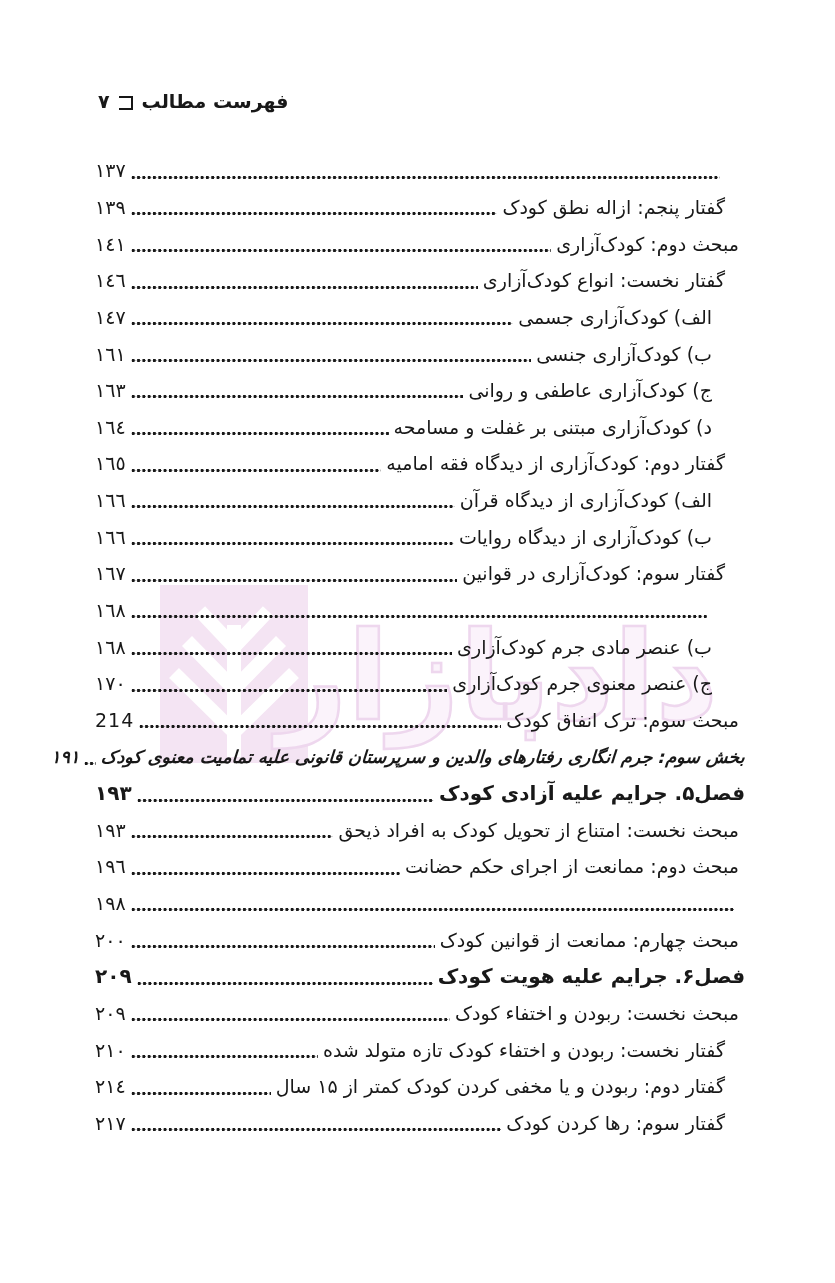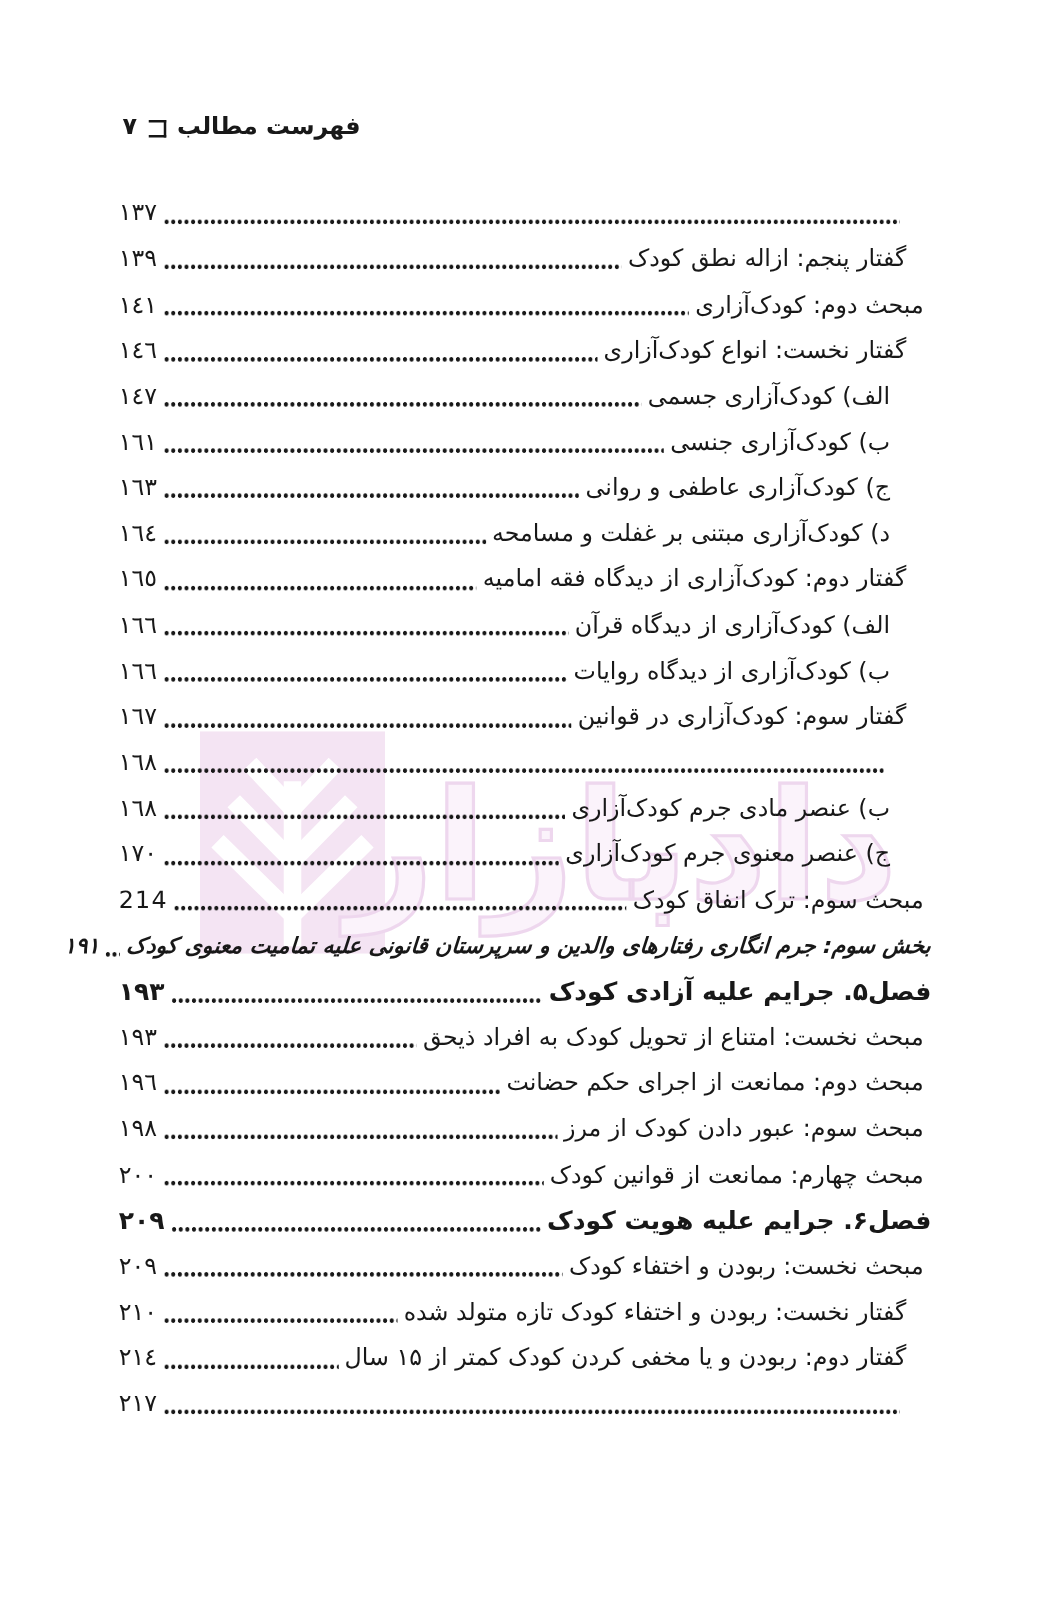--- a/index.html
+++ b/index.html
@@ -181,21 +181,20 @@
     <span class="t">مبحث نخست: امتناع از تحویل کودک به افراد ذیحق</span>
     <span class="dots"></span>
     <span class="p">١٩٣</span>
   </div>
       <div class="row lvl-section">
     <span class="t">مبحث دوم: ممانعت از اجرای حکم حضانت</span>
     <span class="dots"></span>
     <span class="p">١٩٦</span>
   </div>
       <div class="row lvl-section">
-    <span class="t">مبحث سوم: عبور دادن کودک از مرز</span>
     <span class="dots"></span>
     <span class="p">١٩٨</span>
   </div>
       <div class="row lvl-section">
     <span class="t">مبحث چهارم: ممانعت از قوانین کودک</span>
     <span class="dots"></span>
     <span class="p">٢٠٠</span>
   </div>
       <div class="row lvl-chapter">
     <span class="t">فصل۶. جرایم علیه هویت کودک</span>
@@ -211,17 +210,18 @@
     <span class="t">گفتار نخست: ربودن و اختفاء کودک تازه متولد شده</span>
     <span class="dots"></span>
     <span class="p">٢١٠</span>
   </div>
       <div class="row lvl-subsection">
     <span class="t">گفتار دوم: ربودن و یا مخفی کردن کودک کمتر از ۱۵ سال</span>
     <span class="dots"></span>
     <span class="p">٢١٤</span>
   </div>
       <div class="row lvl-subsection">
+    <span class="t">گفتار سوم: رها کردن کودک</span>
     <span class="dots"></span>
     <span class="p">٢١٧</span>
   </div>
     </div>
 </div>
 
 </body></html>

